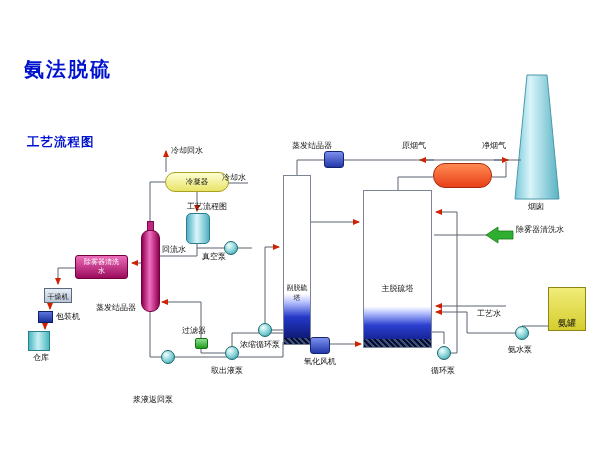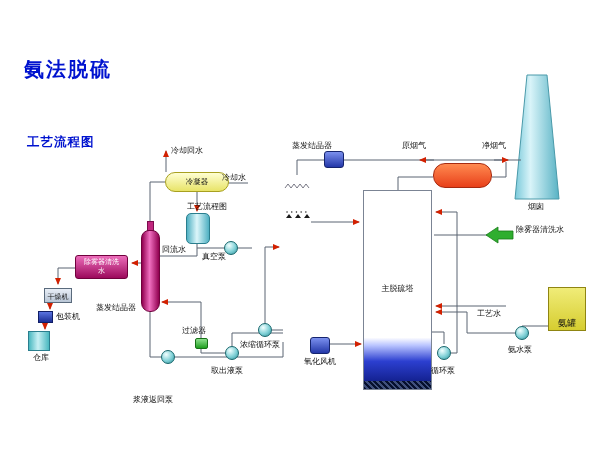--- a/index.html
+++ b/index.html
@@ -124,22 +124,29 @@
 
   <div class="eq" style="left:38px;top:311px;width:15px;height:12px;
        background:linear-gradient(180deg,#5a74e0,#1c2f96);border:1px solid #101e66;"></div>
 
   <div class="eq" style="left:28px;top:331px;width:22px;height:20px;
        background:linear-gradient(90deg,#49b8c0,#c8f0f4 45%,#49b8c0);border:1px solid #2a7e8e;"></div>
 
   <div class="eq" style="left:195px;top:338px;width:13px;height:11px;border-radius:2px;
        background:linear-gradient(180deg,#8ee08e,#1f9e1f);border:1px solid #167016;"></div>
 
+  <div class="eq" style="left:283px;top:175px;width:28px;height:170px;
+       background:linear-gradient(180deg,#ffffff 0%,#ffffff 70%,#b9c4ff 75%,#2438c8 84%,#071260 100%);
+       border:1px solid #7b8494;">
+    <div class="eq-label" style="top:107px;font-size:7px;">副脱硫塔</div>
+    <div style="position:absolute;left:0;right:0;bottom:0;height:6px;
+         background:repeating-linear-gradient(45deg,#06102e 0 2px,#40507c 2px 4px);"></div>
+  </div>
 
-  <div class="eq" style="left:363px;top:190px;width:69px;height:200px;
+  <div class="eq" style="left:363px;top:190px;width:69px;height:158px;
        background:linear-gradient(180deg,#ffffff 0%,#ffffff 74%,#b9c4ff 78%,#2c3fd0 86%,#0a1678 100%);
        border:1px solid #7b8494;">
     <div class="eq-label" style="top:92px;font-size:8px;">主脱硫塔</div>
     <div style="position:absolute;left:0;right:0;bottom:0;height:8px;
          background:repeating-linear-gradient(45deg,#06102e 0 2px,#40507c 2px 4px);"></div>
   </div>
 
   <div class="eq" style="left:433px;top:163px;width:59px;height:25px;border-radius:12px;
        background:linear-gradient(180deg,#ff8a50,#e8401a);border:1px solid #a62a10;"></div>
 

